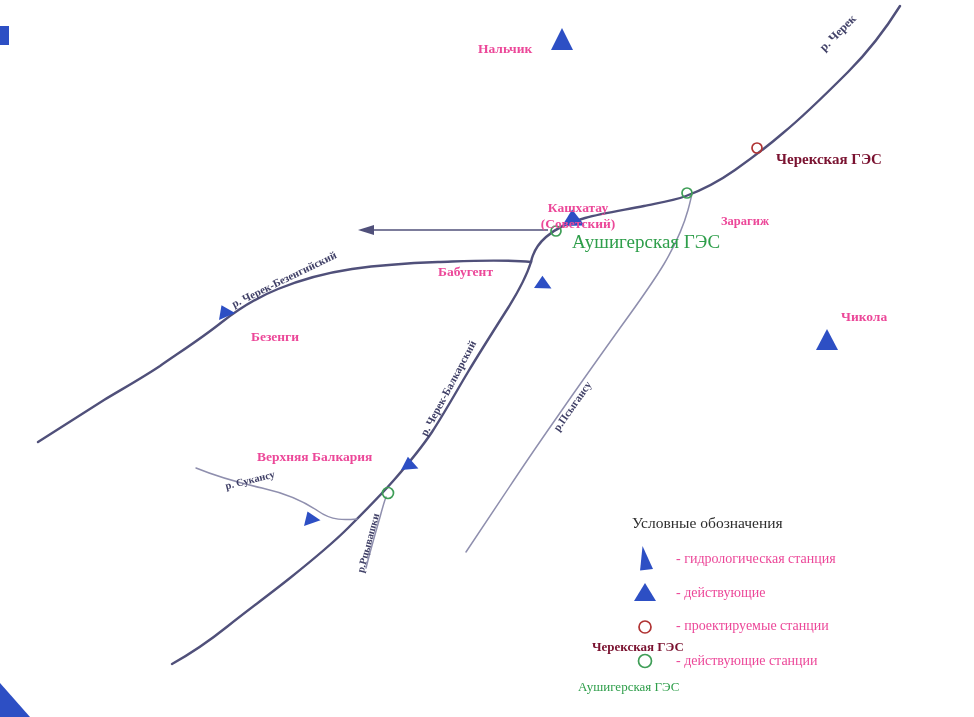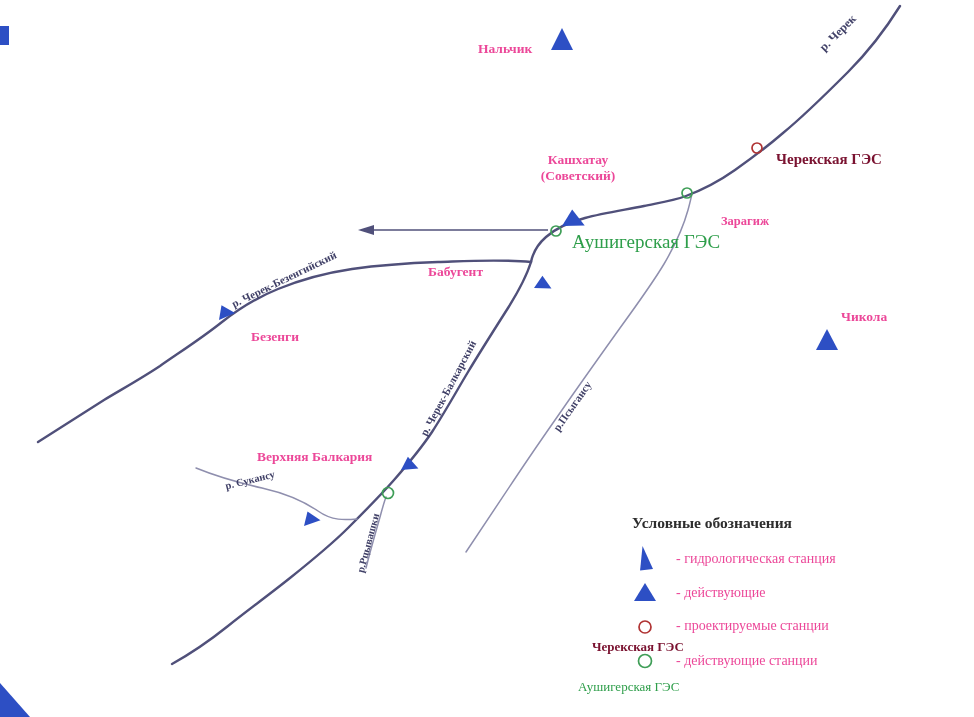--- a/index.html
+++ b/index.html
@@ -5,29 +5,29 @@
   html,body { margin:0; padding:0; background:#ffffff; }
   .canvas {
     position:relative; width:974px; height:717px; background:#ffffff;
     overflow:hidden; font-family:"Liberation Serif", serif;
   }
   .map-svg { position:absolute; left:0; top:0; width:974px; height:717px; }
   .lbl { position:absolute; white-space:nowrap; }
 
   .settlement { font-weight:bold; font-size:13.5px; color:#ec4899; }
   .small-note { font-weight:bold; font-size:11px; color:#3b3b3b; }
-  .two-line { text-align:center; line-height:1.2; }
+  .two-line { text-align:center; line-height:1.2;margin-top:48px; }
 
   .river-lbl { font-weight:bold; font-size:11px; color:#3f3f66; }
 
   .station-green { font-size:17px; color:#2e9e4a; }
   .station-green.lg { font-size:19px; }
   .station-red { font-size:15px; font-weight:bold; color:#7a1230; }
 
-  .legend-title { font-weight:bold; font-size:15.5px; color:#2e2e2e; }
+  .legend-title { font-weight:normal; font-size:15.5px; color:#2e2e2e; }
   .legend-item { font-size:14px; color:#ec4899; }
   .legend-example-red { font-size:13px; font-weight:bold; color:#7a1230; }
   .legend-example-green { font-size:13px; color:#2e9e4a; }
 
   .river-main { fill:none; stroke:#50507a; stroke-width:2.4; stroke-linecap:round; }
   .river-thin { fill:none; stroke:#8f8fae; stroke-width:1.5; stroke-linecap:round; }
   .leader { stroke:#50507a; stroke-width:1.4; }
   .circ-red { fill:none; stroke:#b03333; stroke-width:1.7; }
   .circ-green { fill:none; stroke:#3f9e57; stroke-width:1.7; }
   .marker-blue { fill:#2d4fc4; }
@@ -71,21 +71,21 @@
     <circle class="circ-red" cx="645" cy="627" r="6"></circle>
     <circle class="circ-green" cx="645" cy="661" r="6.5"></circle>
   </svg>
 
   <div class="lbl settlement" style="left:478px;top:41px">Нальчик</div>
   <div class="lbl settlement two-line" style="left:503px;top:152px;width:150px">
     <div>Кашхатау</div>
     <div>(Советский)</div>
   </div>
   <div class="lbl settlement" style="left:721px;top:214px;font-size:12.5px">Зарагиж</div>
-  <div class="lbl settlement" style="left:428px;top:264px">Бабугент</div>
+  <div class="lbl settlement" style="left:438px;top:264px">Бабугент</div>
   <div class="lbl settlement" style="left:251px;top:329px">Безенги</div>
   <div class="lbl settlement" style="left:841px;top:309px">Чикола</div>
   <div class="lbl settlement" style="left:257px;top:449px">Верхняя Балкария</div>
 
   <div class="lbl river-lbl" style="left:838px;top:33px;transform:translate(-50%,-50%) rotate(-45deg);font-size:12px">р. Черек</div>
   <div class="lbl river-lbl" style="left:284px;top:279px;transform:translate(-50%,-50%) rotate(-26deg)">р. Черек-Безенгийский</div>
   <div class="lbl river-lbl" style="left:448px;top:388px;transform:translate(-50%,-50%) rotate(-62deg)">р. Черек-Балкарский</div>
   <div class="lbl river-lbl" style="left:572px;top:406px;transform:translate(-50%,-50%) rotate(-55deg)">р.Псыгансу</div>
   <div class="lbl river-lbl" style="left:250px;top:480px;transform:translate(-50%,-50%) rotate(-14deg);font-size:10.5px">р. Сукансу</div>
   <div class="lbl river-lbl" style="left:368px;top:543px;transform:translate(-50%,-50%) rotate(-75deg);font-size:10.5px">р.Рцывашки</div>

